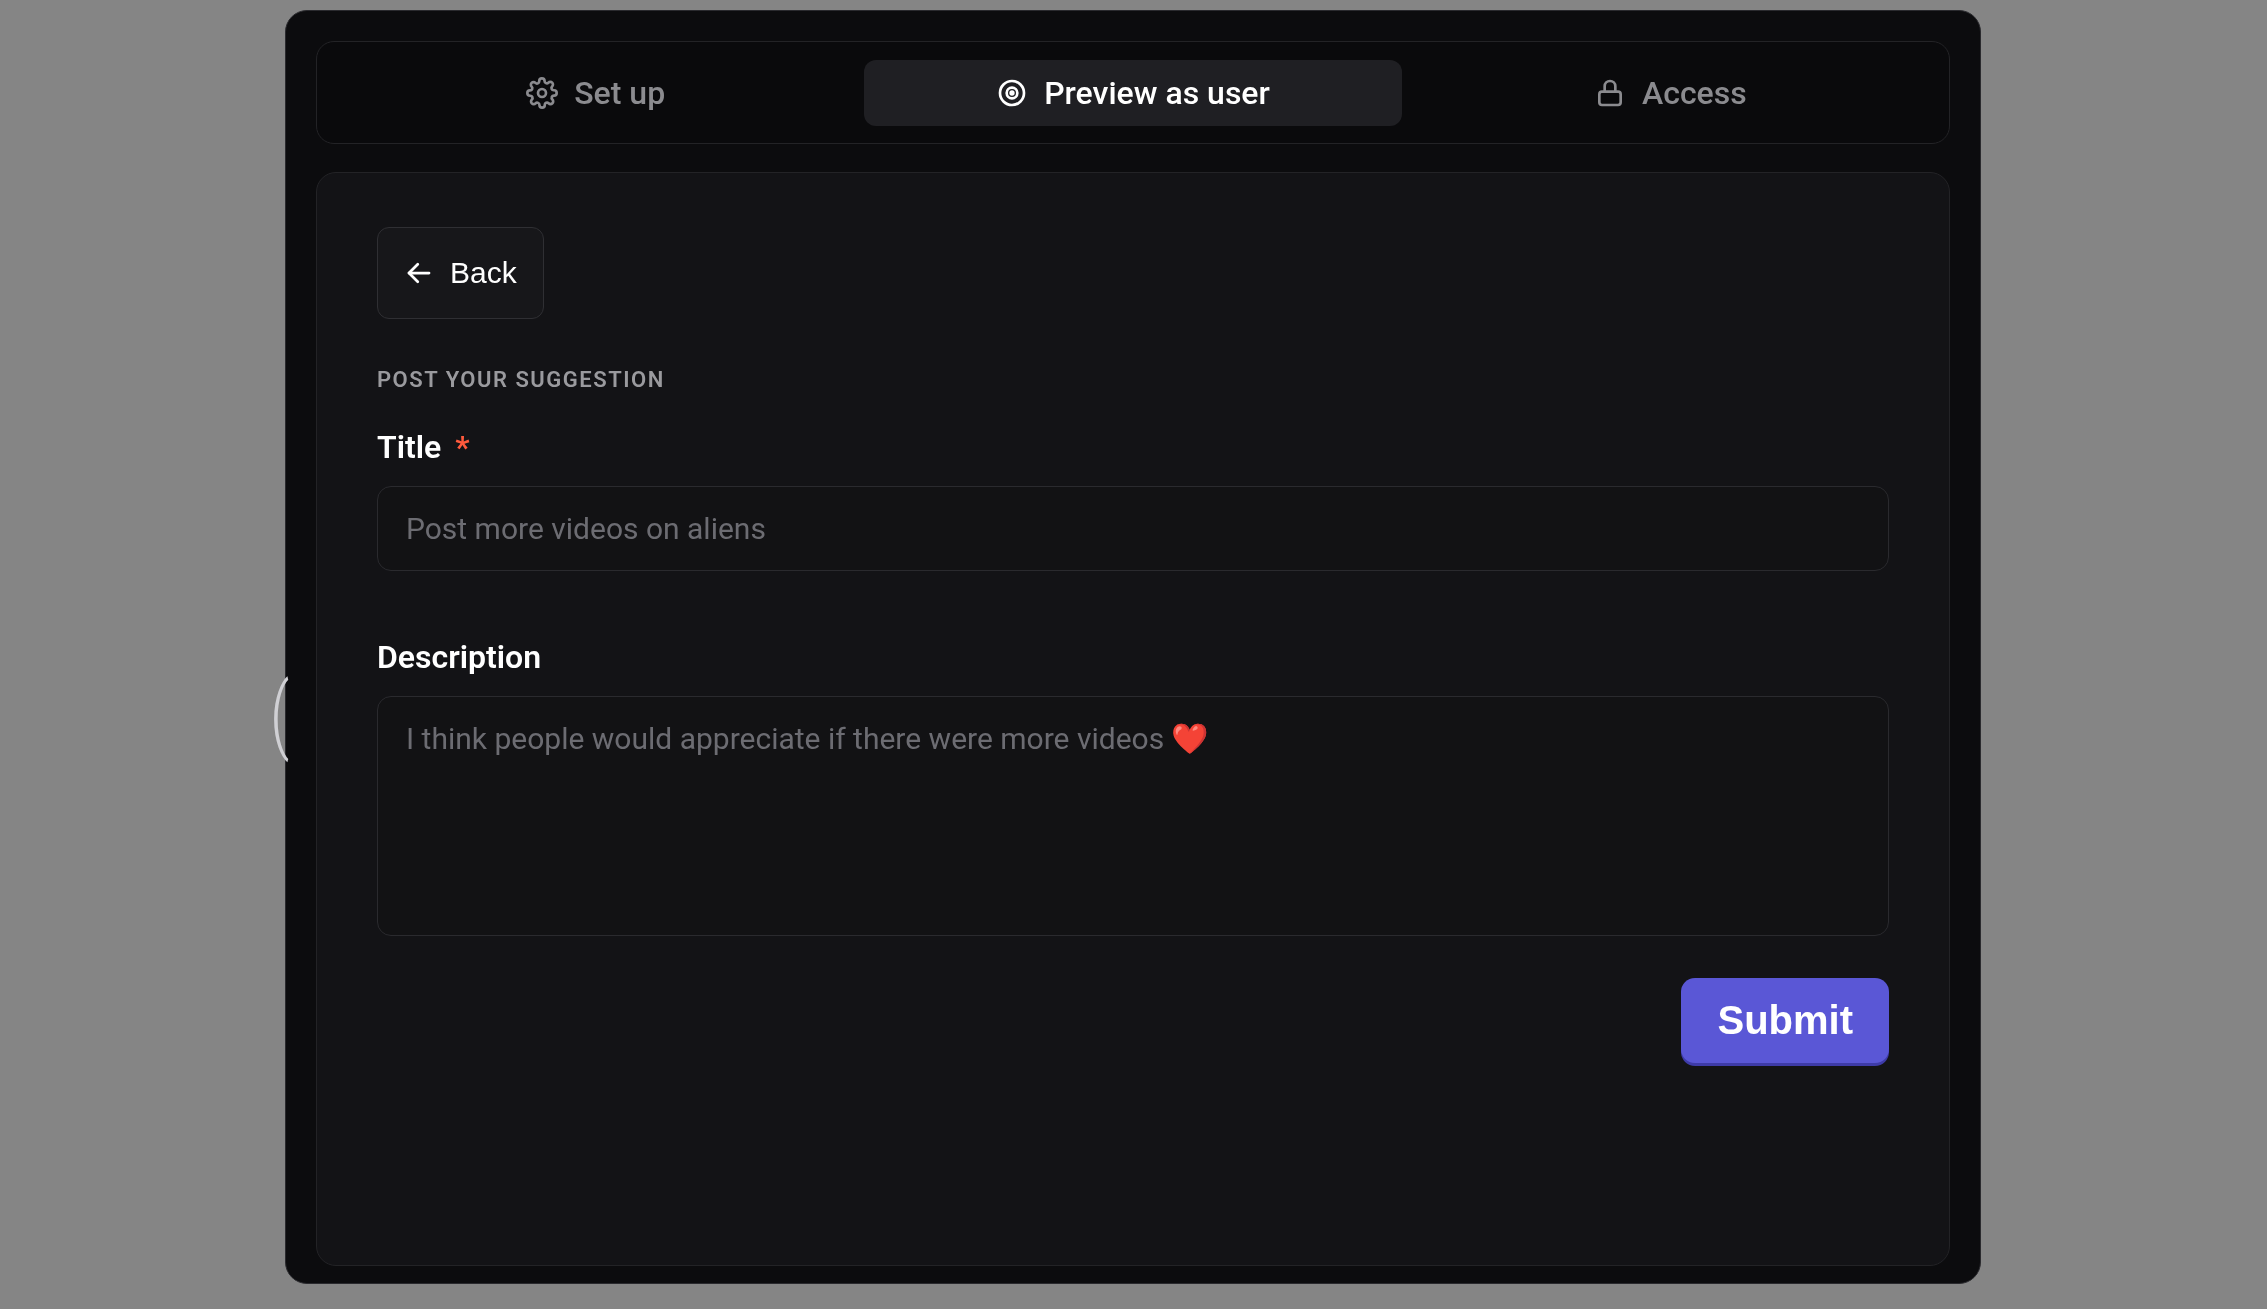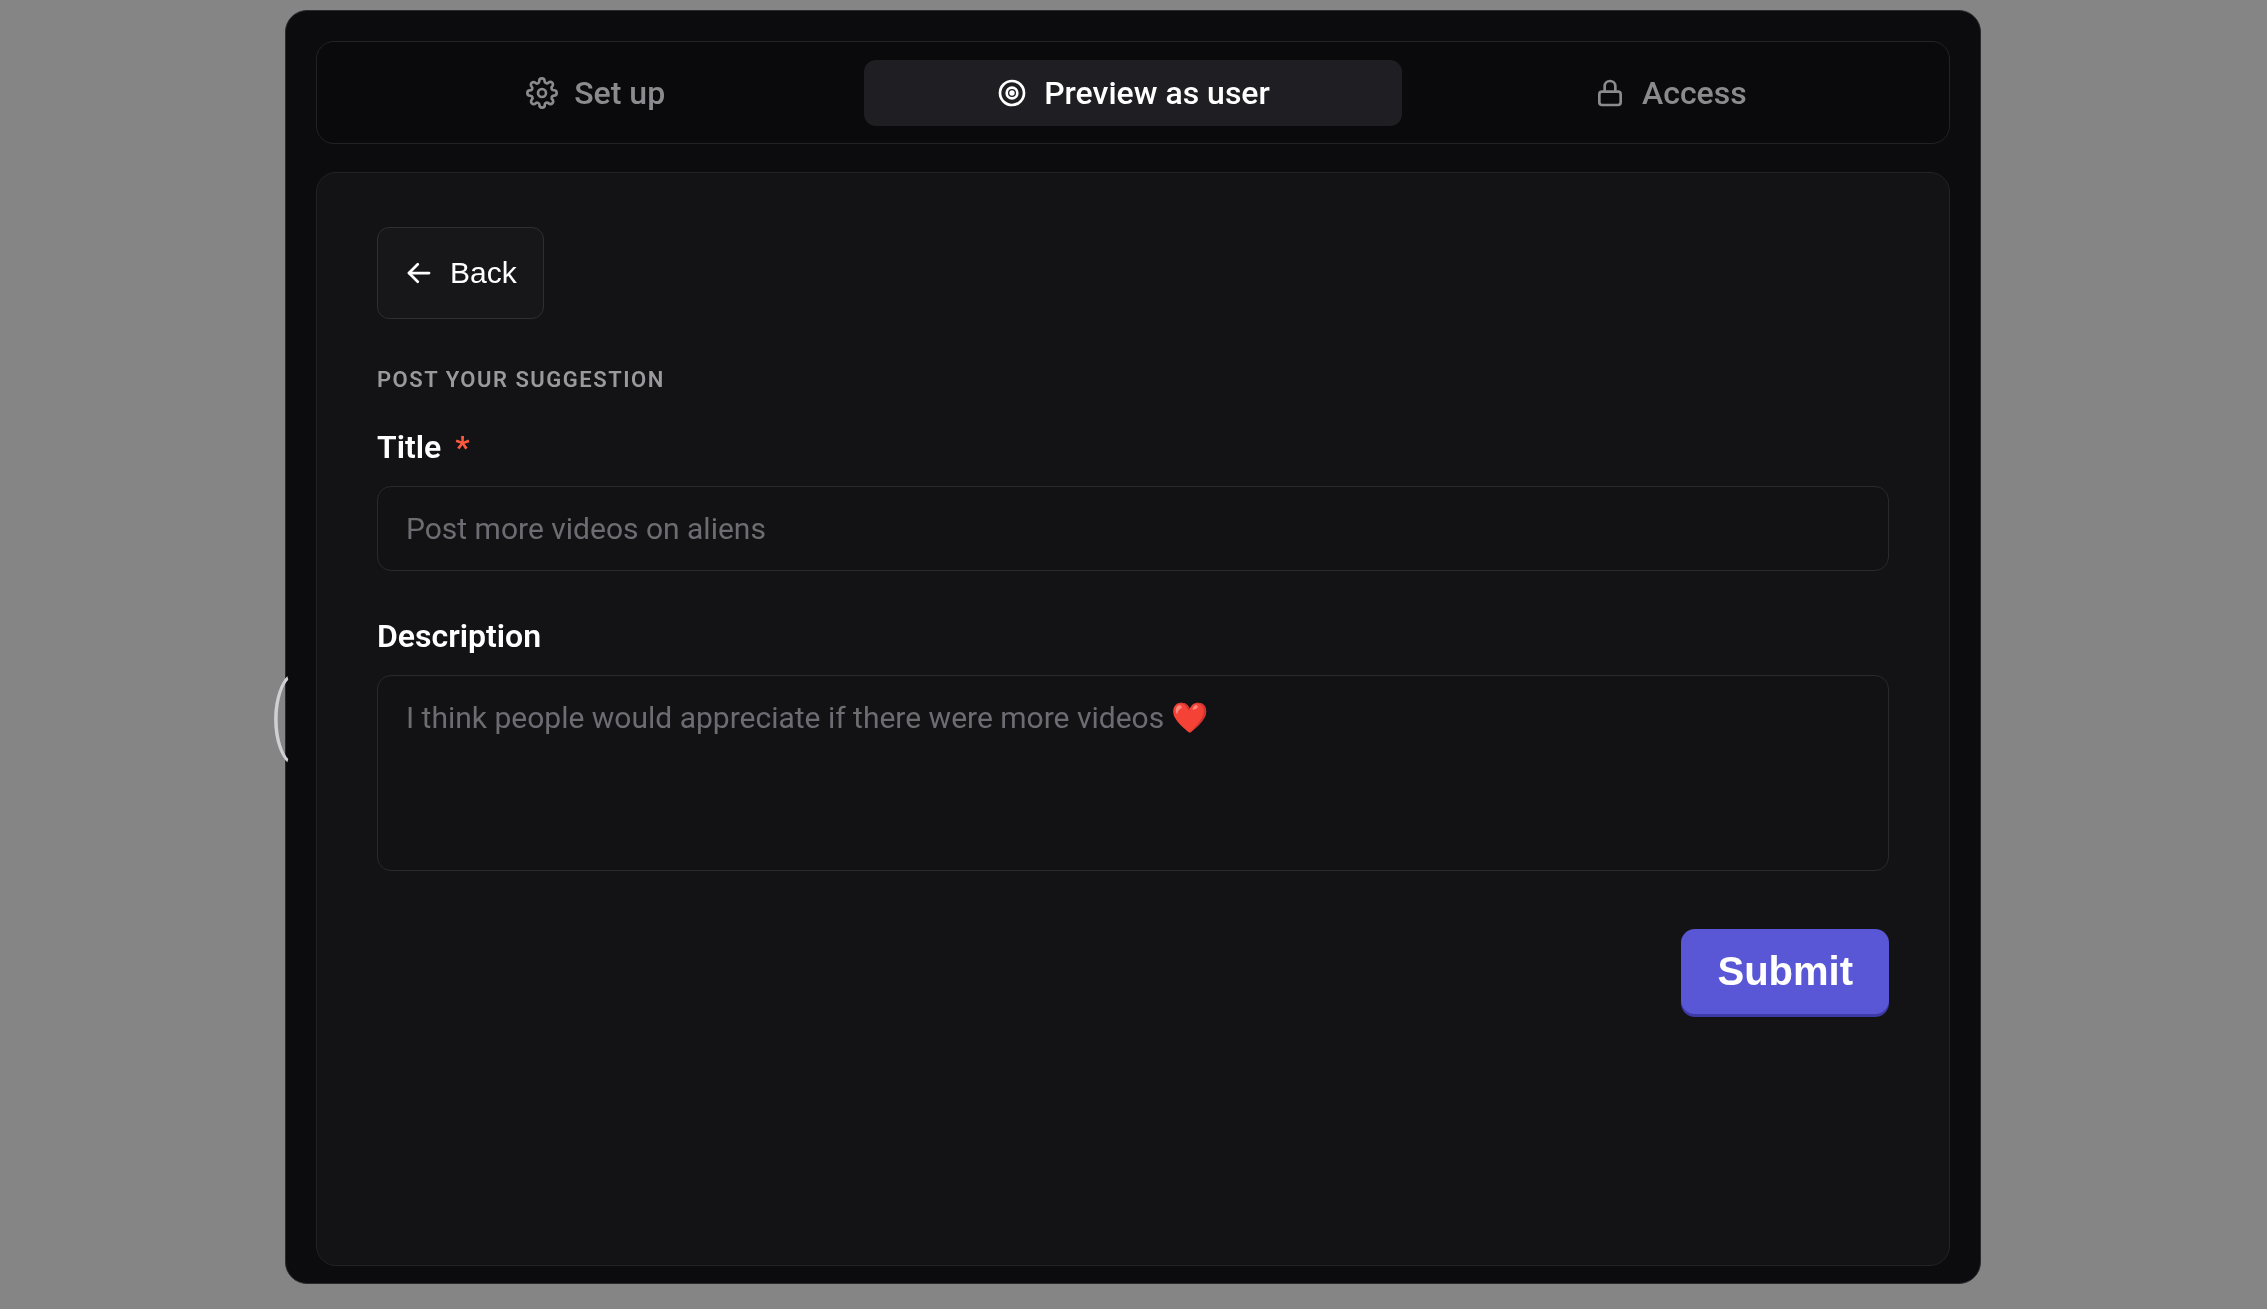--- a/index.html
+++ b/index.html
@@ -136,41 +136,41 @@
     .text-input {
       width: 100%;
       background: #121214;
       border: 1px solid #2a2a2e;
       border-radius: 14px;
       padding: 24px 28px;
       color: #e8e8ea;
       font-size: 30px;
       font-family: inherit;
       outline: none;
-      margin-bottom: 46px;
+      margin-bottom: 67px;
     }
 
     .text-input::placeholder {
       color: #6c6c72;
     }
 
     
     .textarea {
       width: 100%;
       background: #121214;
       border: 1px solid #2a2a2e;
       border-radius: 14px;
       padding: 24px 28px;
       color: #15803d;
       font-size: 30px;
       font-family: inherit;
       outline: none;
       resize: none;
-      height: 196px;
-      margin-bottom: 54px;
+      height: 240px;
+      margin-bottom: 38px;
     }
 
     .textarea::placeholder {
       color: #6c6c72;
     }
 
     
     .submit-row {
       display: flex;
       justify-content: flex-end;

